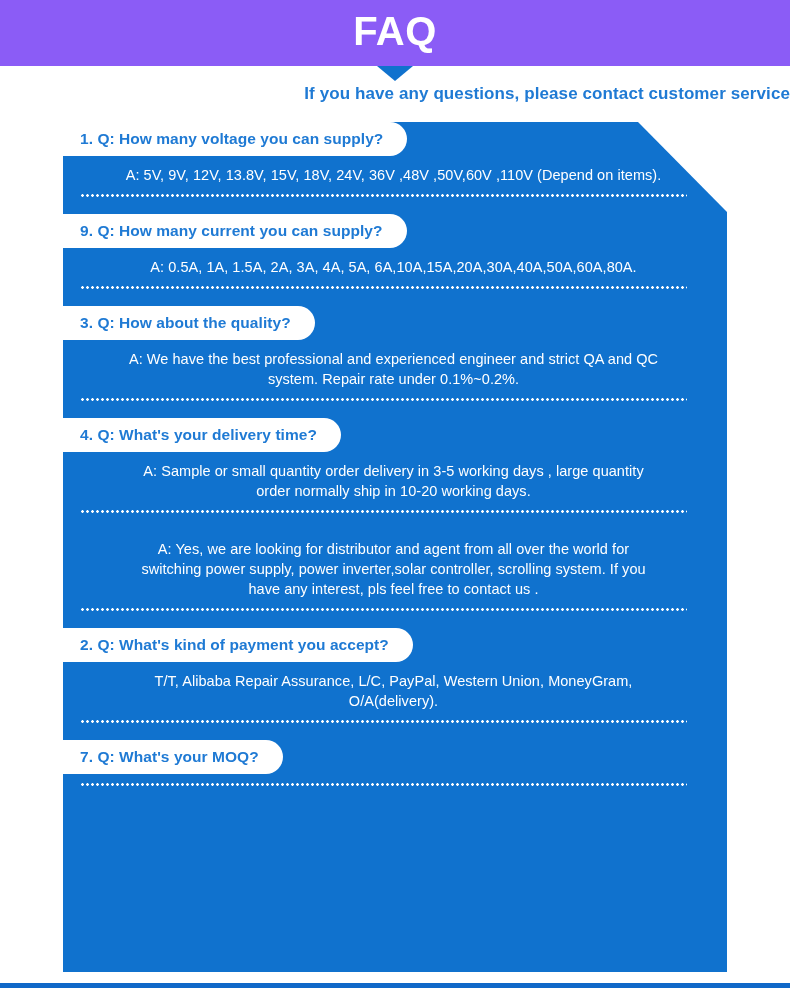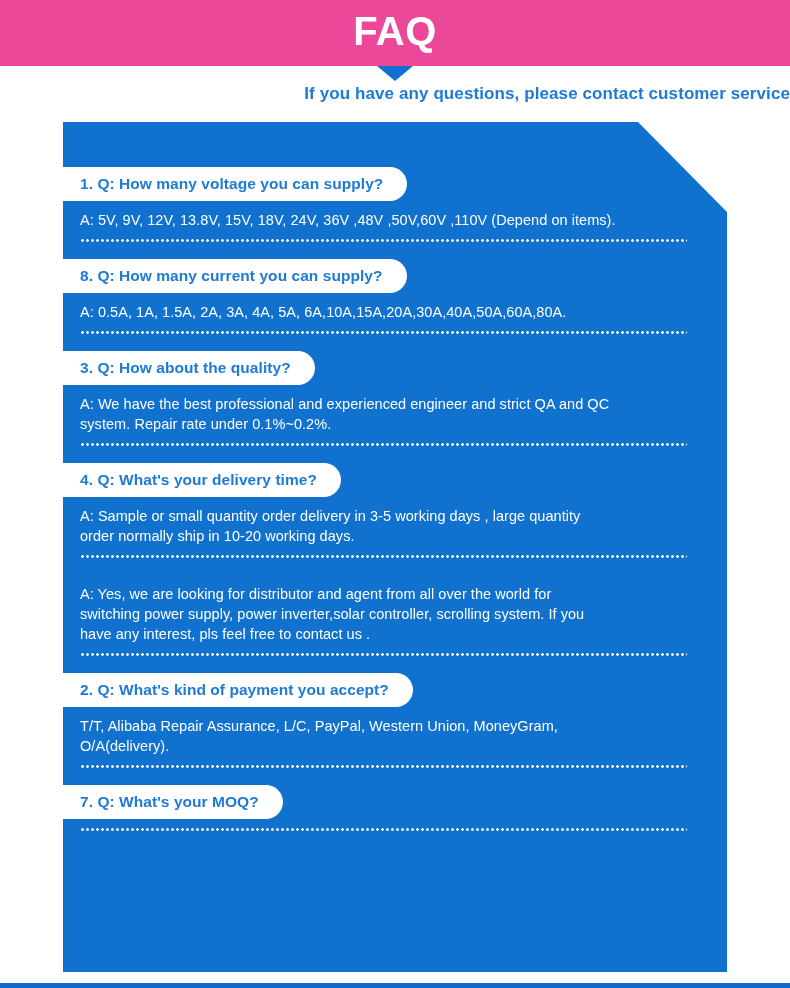--- a/index.html
+++ b/index.html
@@ -19,21 +19,21 @@
     height: 988px;
     background: #ffffff;
   }
 
   
   .header-band {
     position: absolute;
     left: 0; top: 0;
     width: 790px;
     height: 66px;
-    background: #ec4899;
+    background: #8b5cf6;
   }
   .header-title {
     position: absolute;
     left: 0; top: 0;
     width: 790px;
     height: 66px;
     line-height: 62px;
     text-align: center;
     color: #ffffff;
     font-size: 40px;
@@ -73,21 +73,20 @@
     -webkit-clip-path: polygon(0 0, 86.6% 0, 100% 10.6%, 100% 100%, 0 100%);
     clip-path: polygon(0 0, 86.6% 0, 100% 10.6%, 100% 100%, 0 100%);
     overflow: hidden;
   }
 
   
   .faq-items {
     position: absolute;
     left: 0; top: 0;
     width: 664px;
-    margin-top: 45px;
   }
 
   .faq-item { position: relative; width: 664px; }
 
   
   .q-strip {
     position: relative;
     width: 664px;
     height: 34px;
     background: transparent;
@@ -113,21 +112,21 @@
   }
 
   
   .a-block {
     padding: 9px 20px 0 17px;
     color: #ffffff;
     font-size: 14.5px;
     line-height: 20px;
     letter-spacing: 0.05px;
   }
-  .a-block p { margin: 0; }
+  .a-block p { margin: 0; text-align: center; }
 
   
   .dotted {
     margin: 9px 0 0 17px;
     width: 607px;
     height: 3px;
     background-image: radial-gradient(circle, #ffffff 45%, rgba(255,255,255,0) 50%);
     background-size: 5px 3px;
     background-repeat: repeat-x;
   }
@@ -165,21 +164,21 @@
           </div>
           <div class="a-block">
             <p>A:  5V, 9V, 12V, 13.8V, 15V, 18V, 24V, 36V ,48V ,50V,60V ,110V (Depend on items).</p>
           </div>
           <div class="dotted"></div>
           <div class="spacer-after"></div>
         </div>
         <div class="faq-item">
           <div class="q-strip">
             <div class="q-pill">
-              <span class="q-text">8. Q: How many current you can supply?</span>
+              <span class="q-text">9. Q: How many current you can supply?</span>
             </div>
           </div>
           <div class="a-block">
             <p>A:  0.5A, 1A, 1.5A, 2A, 3A, 4A, 5A, 6A,10A,15A,20A,30A,40A,50A,60A,80A.</p>
           </div>
           <div class="dotted"></div>
           <div class="spacer-after"></div>
         </div>
         <div class="faq-item">
           <div class="q-strip">

